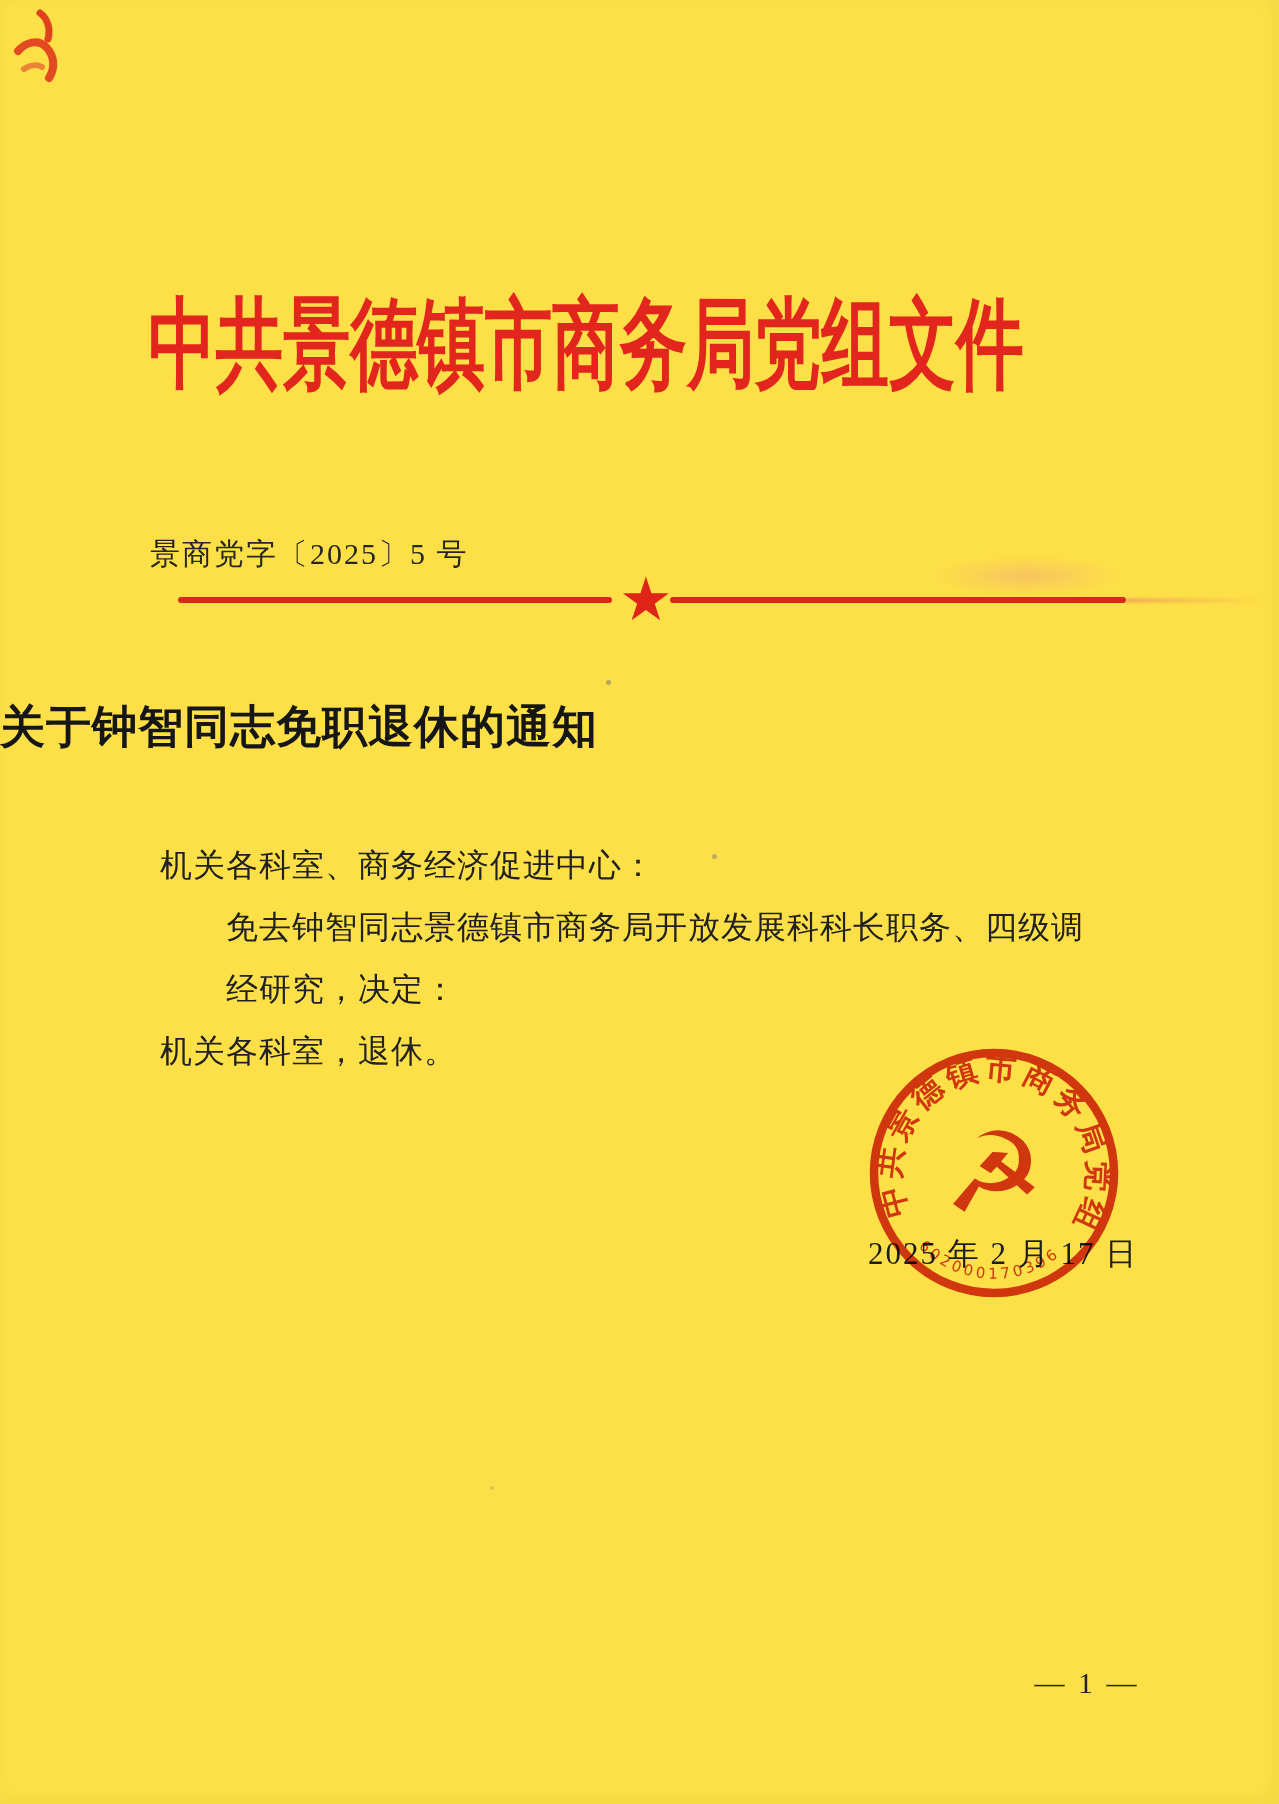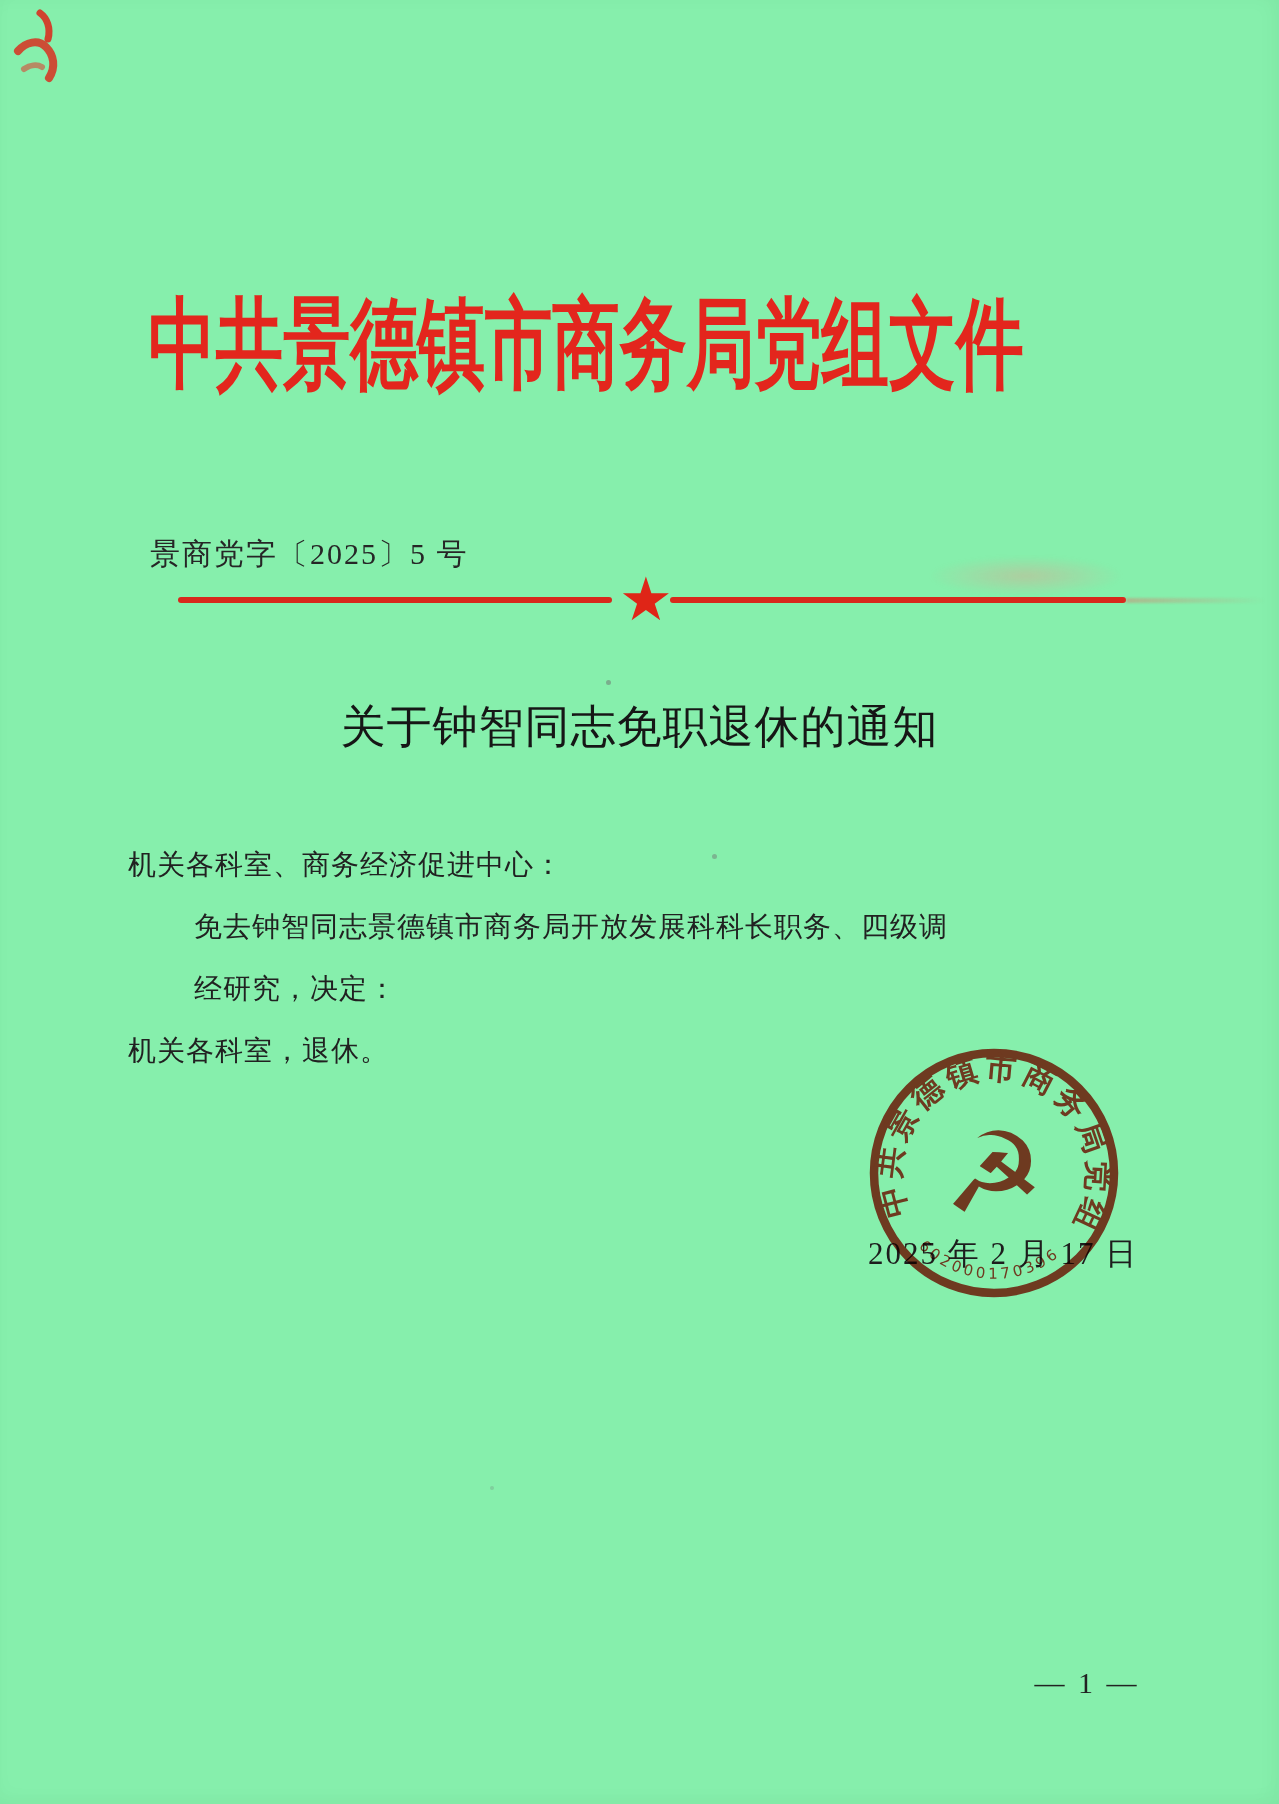--- a/index.html
+++ b/index.html
@@ -1,18 +1,18 @@
 <!DOCTYPE html>
 <html><head>
 <meta charset="utf-8">
 <style>
   html,body { margin:0; padding:0; background:#e9e9e9; }
   .sheet {
     position:relative; width:1279px; height:1804px;
-    background:#86efac; overflow:hidden;
+    background:#fde047; overflow:hidden;
     font-family:"Liberation Serif","DejaVu Serif",serif;
     box-shadow: inset -8px 0 18px rgba(0,0,0,.025), inset 0 -8px 18px rgba(0,0,0,.02);
   }
   
   .org-title {
     position:absolute; left:586px; top:290px;
     font-size:99px; line-height:1.12; font-weight:bold;
     color:#e3261d; white-space:nowrap;
     transform: translateX(-50%) scaleX(.68);
     transform-origin:center;
@@ -33,24 +33,24 @@
     position:absolute; top:598px; left:1126px; width:140px; height:5px;
     background: linear-gradient(to right, rgba(226,110,100,.4), rgba(226,110,100,0));
     filter: blur(1px);
   }
   .star {
     position:absolute; top:566px; left:614px; width:64px; height:66px;
     text-align:center; font-size:60px; line-height:66px; color:#df2517;
     font-family:"DejaVu Sans",sans-serif;
   }
   .doc-title {
-    position:absolute; top:697px; left:0; width:1279px; text-align:center;
-    font-size:45px; font-weight:normal; color:#161616; letter-spacing:1px;
+    position:absolute; top:697px; left:0; width:1279px; 
+    font-size:45px; font-weight:bold; color:#161616; letter-spacing:1px;
   }
-  .body-block { position:absolute; top:834px; left:128px; width:940px; font-size:28px; color:#212121; }
+  .body-block { position:absolute; top:834px; left:160px; width:940px; font-size:32px; color:#212121; }
   .body-line  { line-height:62px; letter-spacing:1px; white-space:nowrap; }
   .indent     { text-indent:66px; }
   .seal-date {
     position:absolute; top:1233px; left:868px;
     font-size:31px; color:#1d1d1d; letter-spacing:2px; white-space:nowrap;
   }
   .seal {
     position:absolute; top:1046px; left:867px; width:254px; height:254px;
     mix-blend-mode:multiply; opacity:.93;
   }

